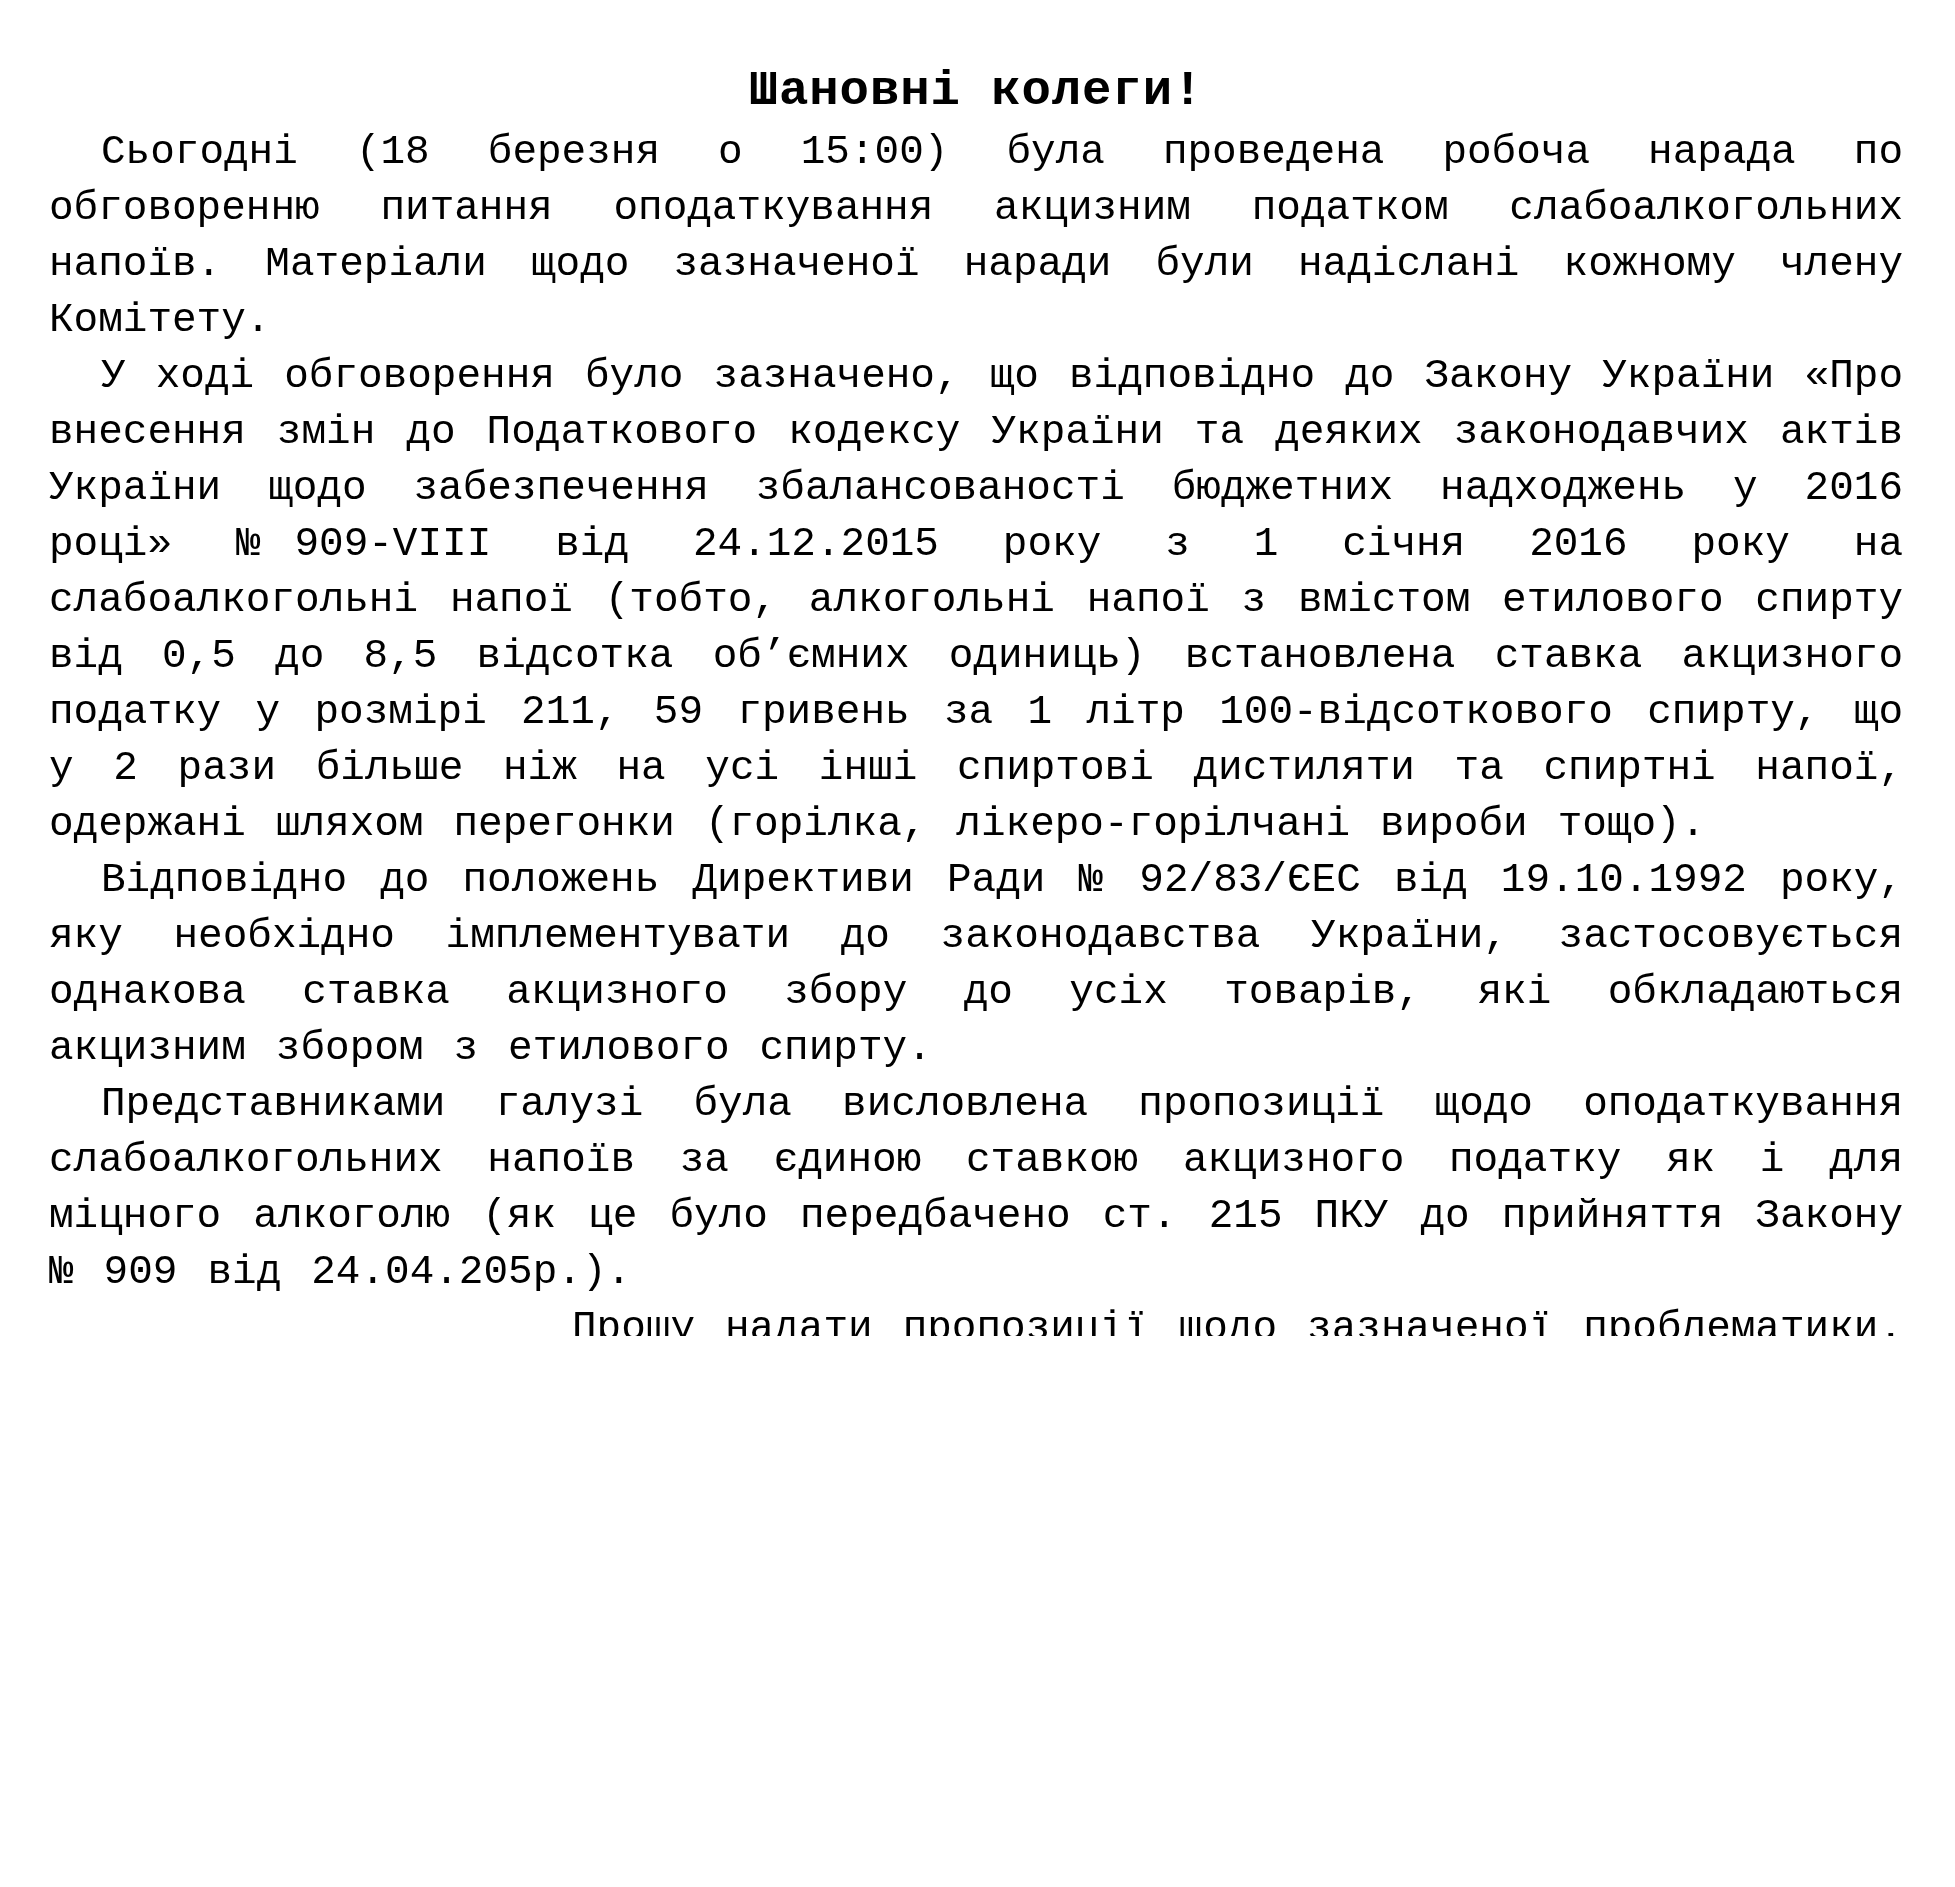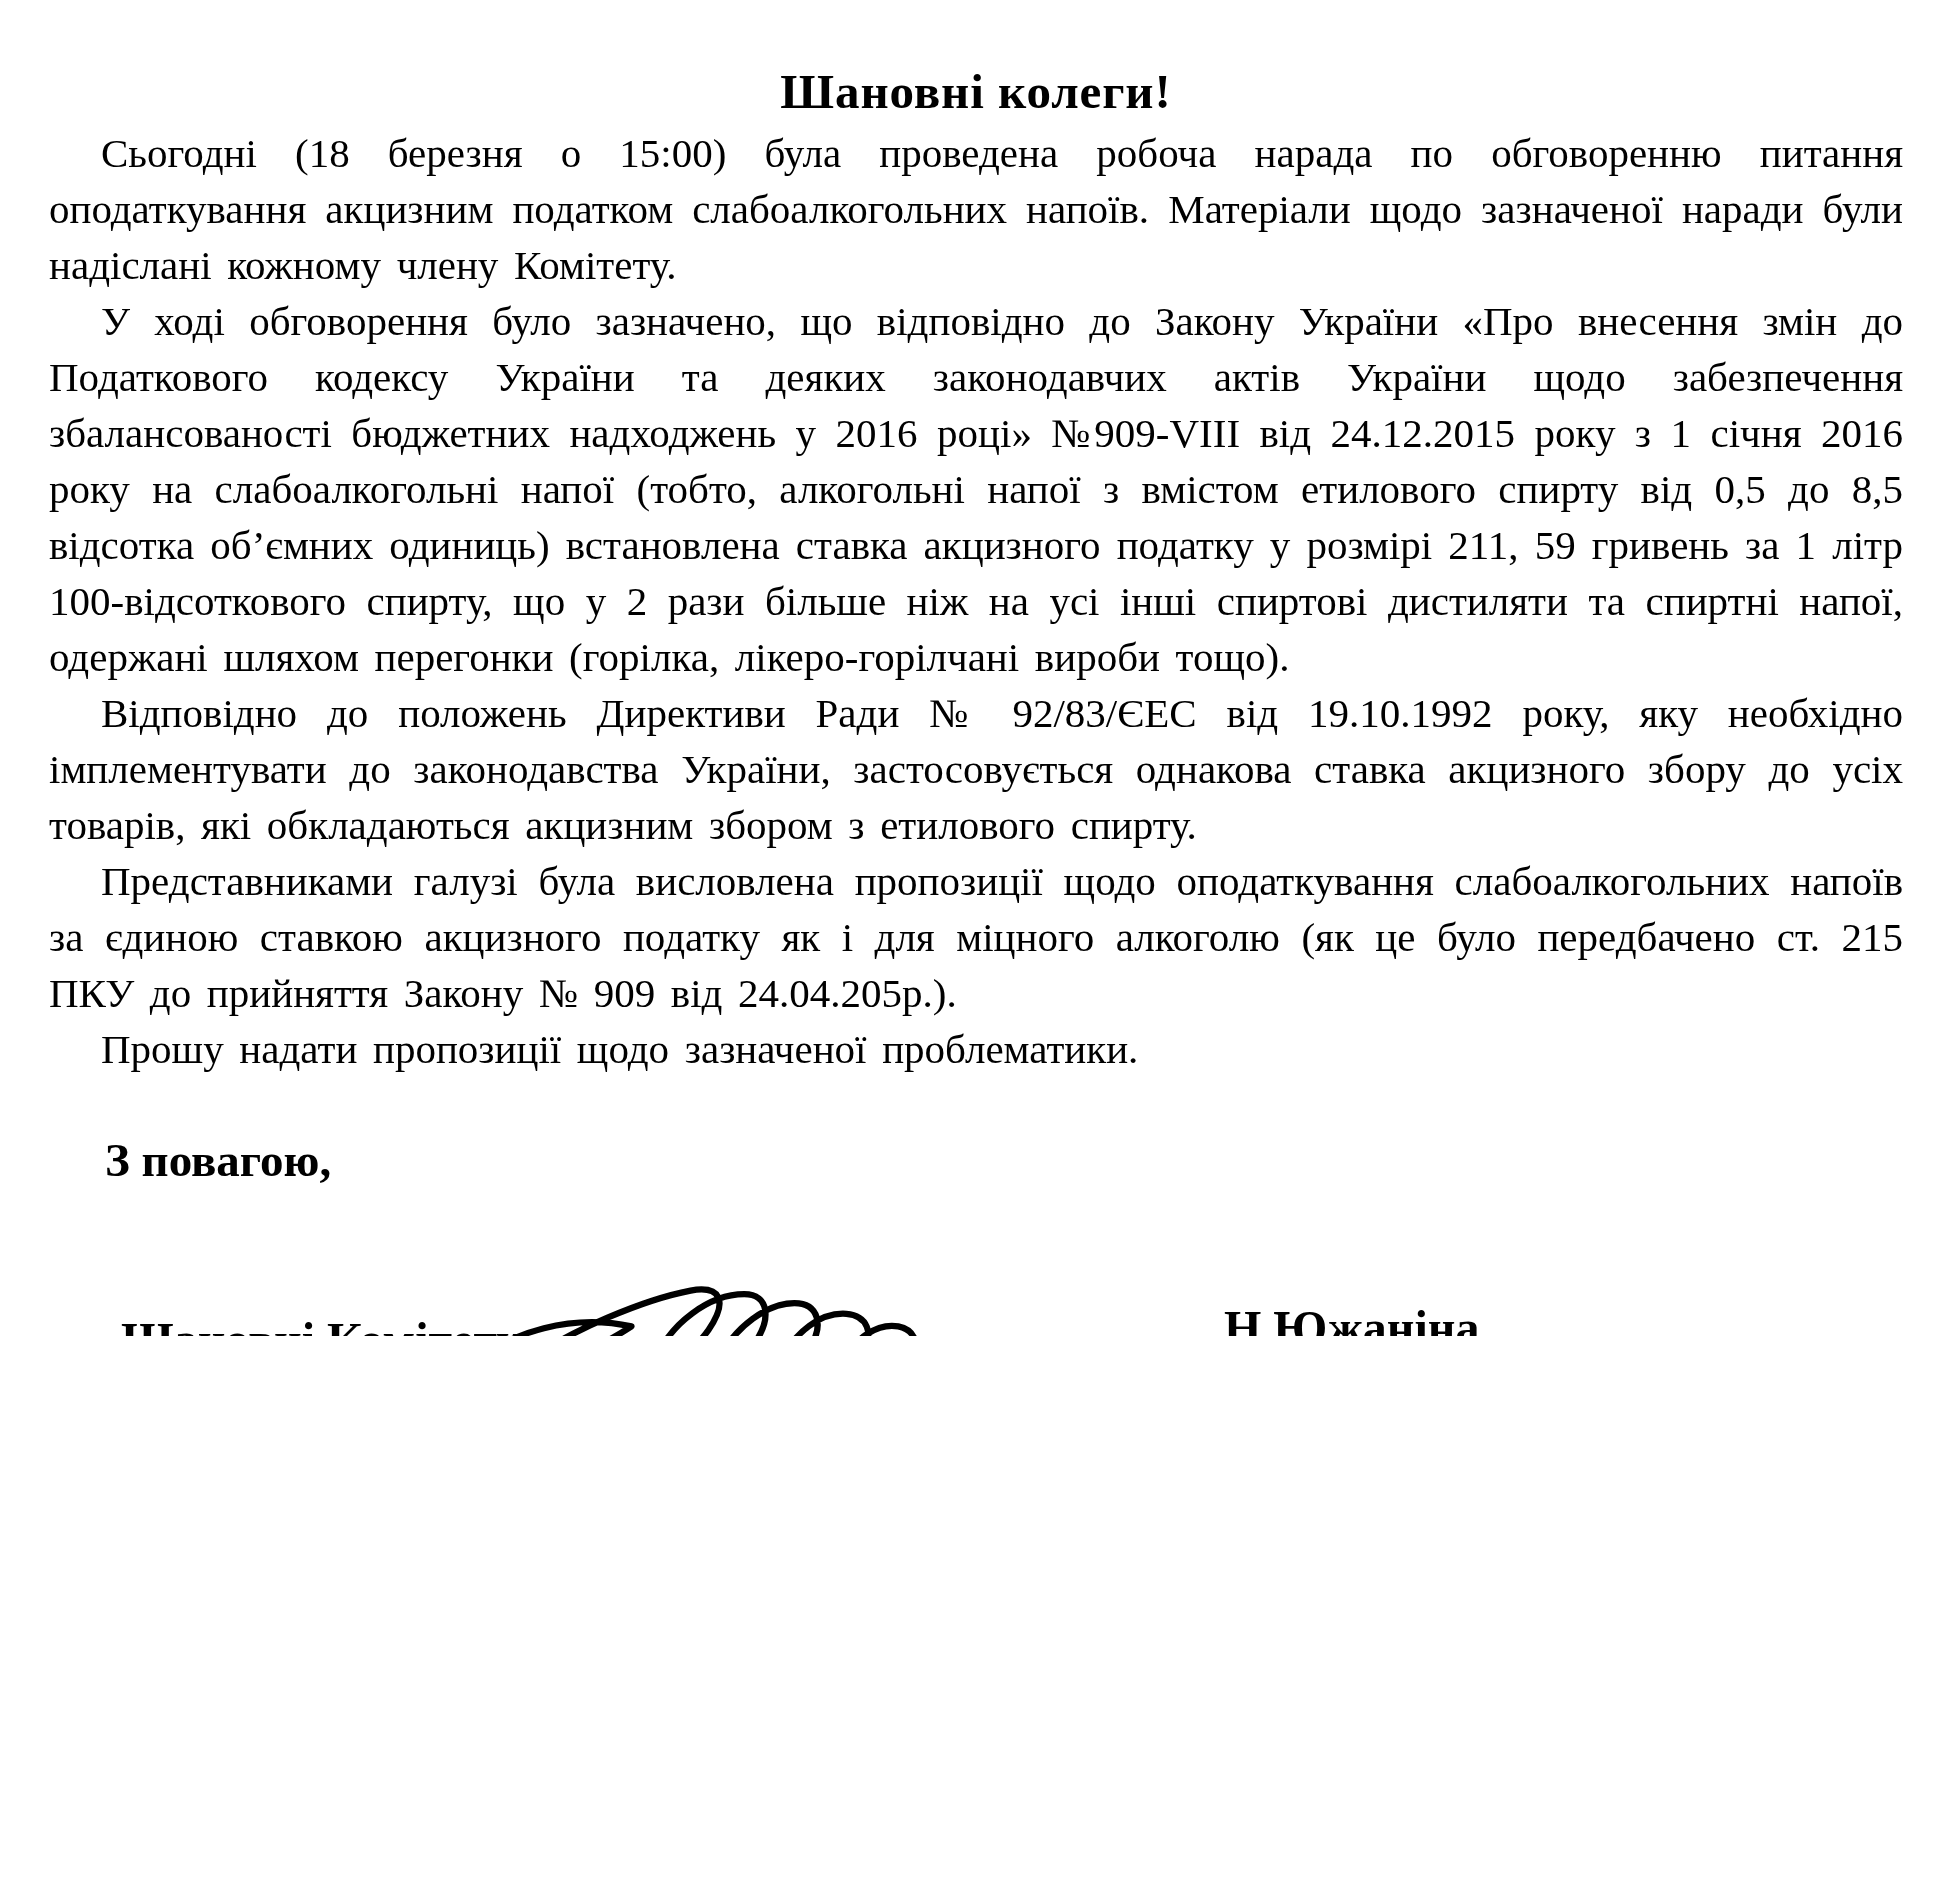--- a/index.html
+++ b/index.html
@@ -6,21 +6,21 @@
     margin: 0;
     padding: 0;
     background: #ffffff;
   }
   .page {
     position: relative;
     width: 1955px;
     height: 1336px;
     background: #ffffff;
     color: #000000;
-    font-family: Liberation Serif, serif;
+    font-family: Liberation Mono, monospace;
     overflow: hidden;
   }
   .content {
     position: absolute;
     left: 49px;
     top: 63px;
     width: 1854px;
   }
   .doc-title {
     font-size: 49px;
@@ -31,21 +31,21 @@
   }
   p.body-par {
     font-size: 41px;
     line-height: 56px;
     margin: 0;
     text-align: justify;
     text-indent: 52px;
     word-spacing: 5.4px;
   }
   p.last-par {
-    text-align: left;
+    text-align: right;
   }
   .closing {
     font-size: 47px;
     font-weight: bold;
     margin-top: 56px;
     padding-left: 56px;
   }
   .sign-row {
     position: relative;
     margin-top: 100px;

